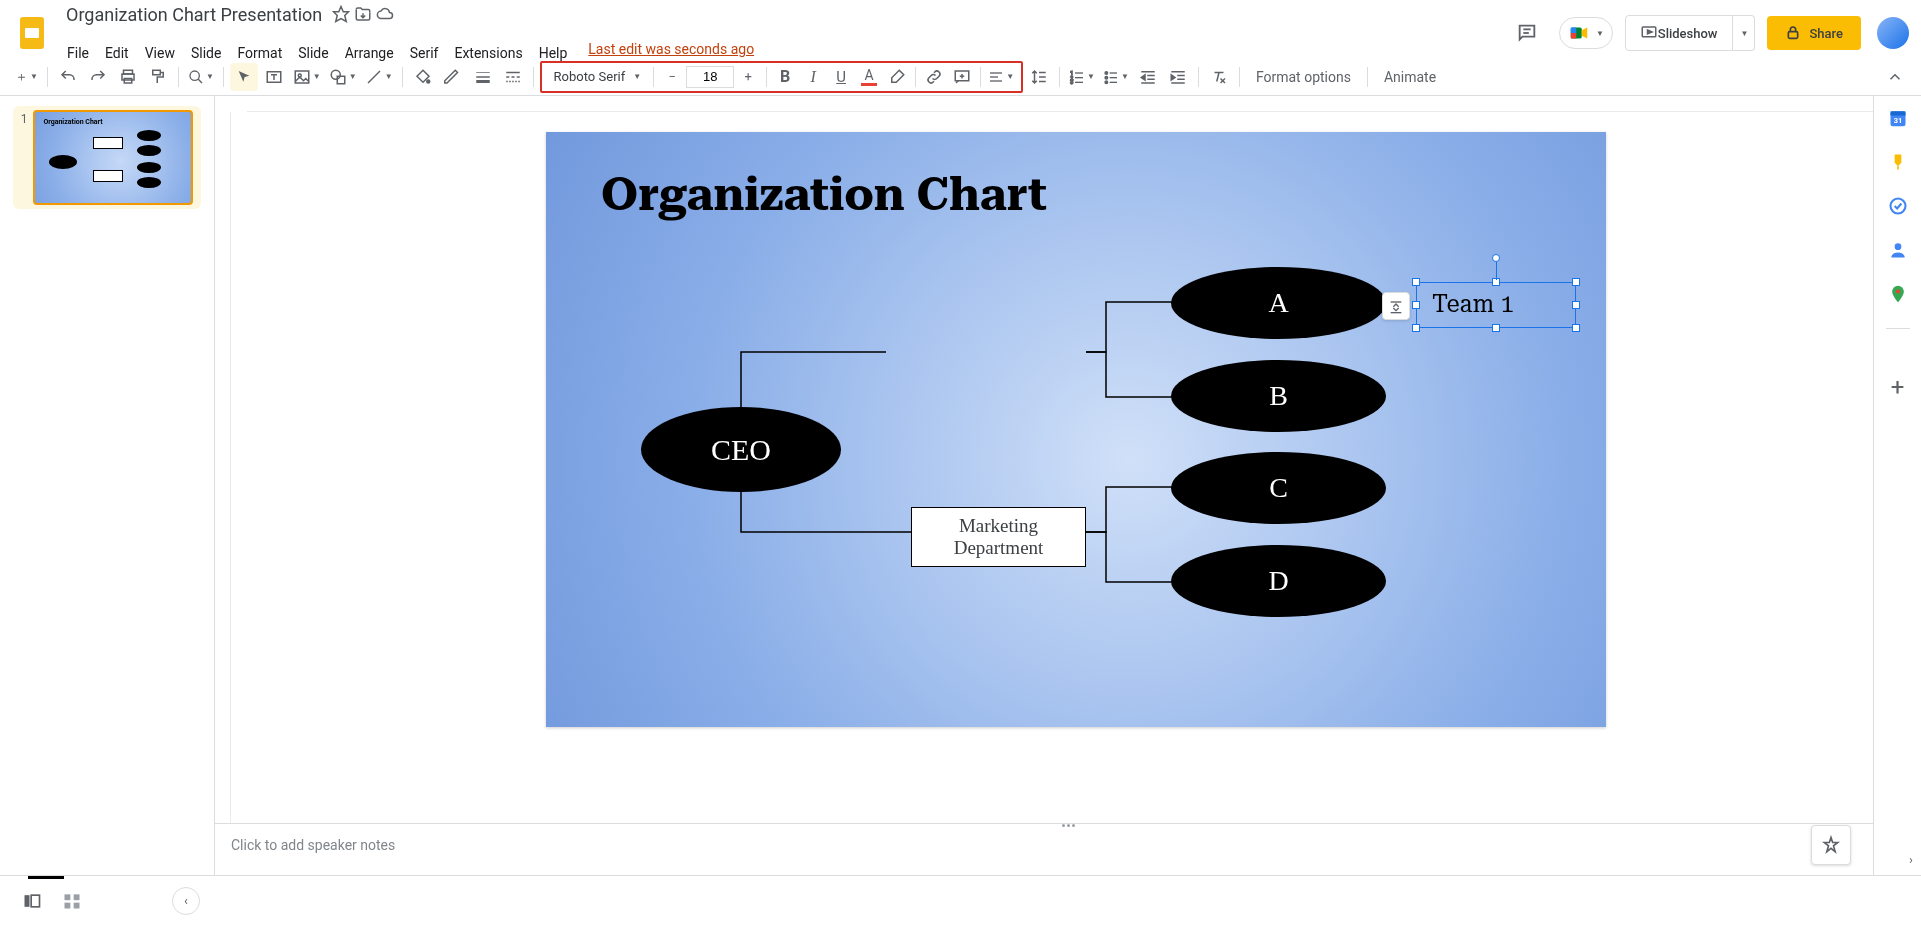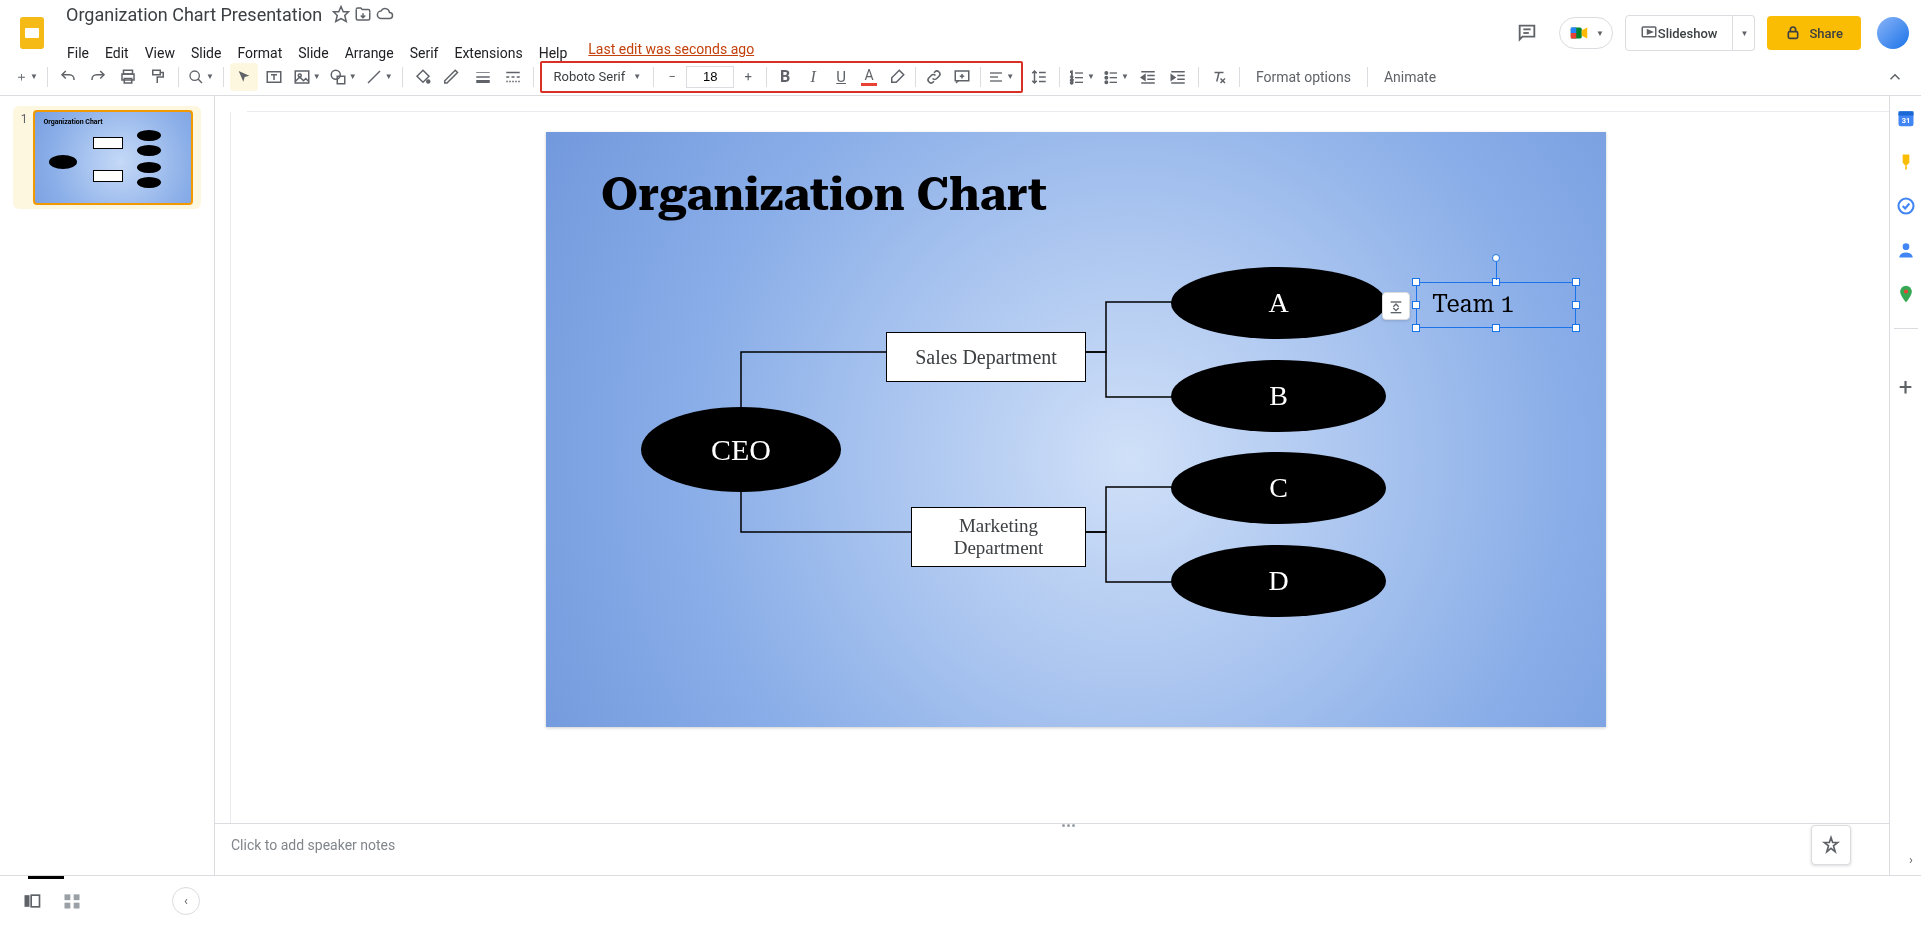--- a/index.html
+++ b/index.html
@@ -71,21 +71,21 @@
 .notes { height: 48px; padding: 10px 16px; color: #80868b; font-size: 14px; }
 
 
 .bottom { height: 50px; border-top: 1px solid #dadce0; display: flex; align-items: center; padding: 0 12px; position: relative;}
 .bottom-left { display: flex; gap: 20px; align-items: center; margin-left: 10px;}
 .active-ind { position:absolute; left: 28px; top: 0; width: 36px; height: 3px; background: #000;}
 .bottom-icon { color: #5f6368; cursor: pointer; }
 .bottom-collapse { margin-left: 90px; width: 28px; height: 28px; border-radius: 50%; display: flex; align-items: center; justify-content: center; cursor: pointer; color: #5f6368; border:1px solid #dadce0;}
 
 
-.sidepanel { position: absolute; right: 0; top: 96px; width: 32px; bottom: 50px; border-left: 1px solid #dadce0; background: #fff; display: flex; flex-direction: column; align-items: center; padding-top: 12px; gap: 24px; }
+.sidepanel { position: absolute; right: 0; top: 96px; width: 48px; bottom: 50px; border-left: 1px solid #dadce0; background: #fff; display: flex; flex-direction: column; align-items: center; padding-top: 12px; gap: 24px; }
 .sp-icon { width: 20px; height: 20px; cursor: pointer; }
 .sp-plus { margin-top: 20px; font-size: 24px; color: #5f6368; cursor: pointer;}
 .sp-expand { position: absolute; bottom: 8px; right: 8px; color: #5f6368;}
 
 .explore-fab { position: absolute; right: 70px; bottom: 60px; width: 40px; height: 40px; background: #fff; border: 1px solid #dadce0; border-radius: 4px; display:flex;align-items:center;justify-content:center; box-shadow: 0 1px 3px rgba(0,0,0,0.15); color:#5f6368;}
 
 svg { display: block; }
 .text-btn { padding: 0 10px; color:#5f6368; cursor:pointer; font-size:14px;}
 
 
@@ -425,21 +425,20 @@
             <path d="M 195 310 L 195 220 L 340 220" stroke="#000" stroke-width="1.5" fill="none"></path>
             <path d="M 195 310 L 195 400 L 365 400" stroke="#000" stroke-width="1.5" fill="none"></path>
             <path d="M 540 220 L 560 220 L 560 170 L 660 170" stroke="#000" stroke-width="1.5" fill="none"></path>
             <path d="M 540 220 L 560 220 L 560 265 L 660 265" stroke="#000" stroke-width="1.5" fill="none"></path>
             <path d="M 540 400 L 560 400 L 560 355 L 660 355" stroke="#000" stroke-width="1.5" fill="none"></path>
             <path d="M 540 400 L 560 400 L 560 450 L 660 450" stroke="#000" stroke-width="1.5" fill="none"></path>
           </svg>
 
           <div class="org-ellipse" style="left:95px;top:275px;width:200px;height:85px;font-size:30px;">CEO</div>
 
-          <div class="org-box" style="left:340px;top:200px;width:200px;height:50px;font-size:20px;">Sales Department</div>
           <div class="org-box" style="left:365px;top:375px;width:175px;height:60px;font-size:19px;">Marketing Department</div>
 
           <div class="org-ellipse" style="left:625px;top:135px;width:215px;height:72px;">A</div>
           <div class="org-ellipse" style="left:625px;top:228px;width:215px;height:72px;">B</div>
           <div class="org-ellipse" style="left:625px;top:320px;width:215px;height:72px;">C</div>
           <div class="org-ellipse" style="left:625px;top:413px;width:215px;height:72px;">D</div>
 
           <div class="sel-box" style="left:870px;top:150px;width:160px;height:46px;"></div>
           <div class="selected-text" style="left:886px;top:158px;">Team 1</div>
 

